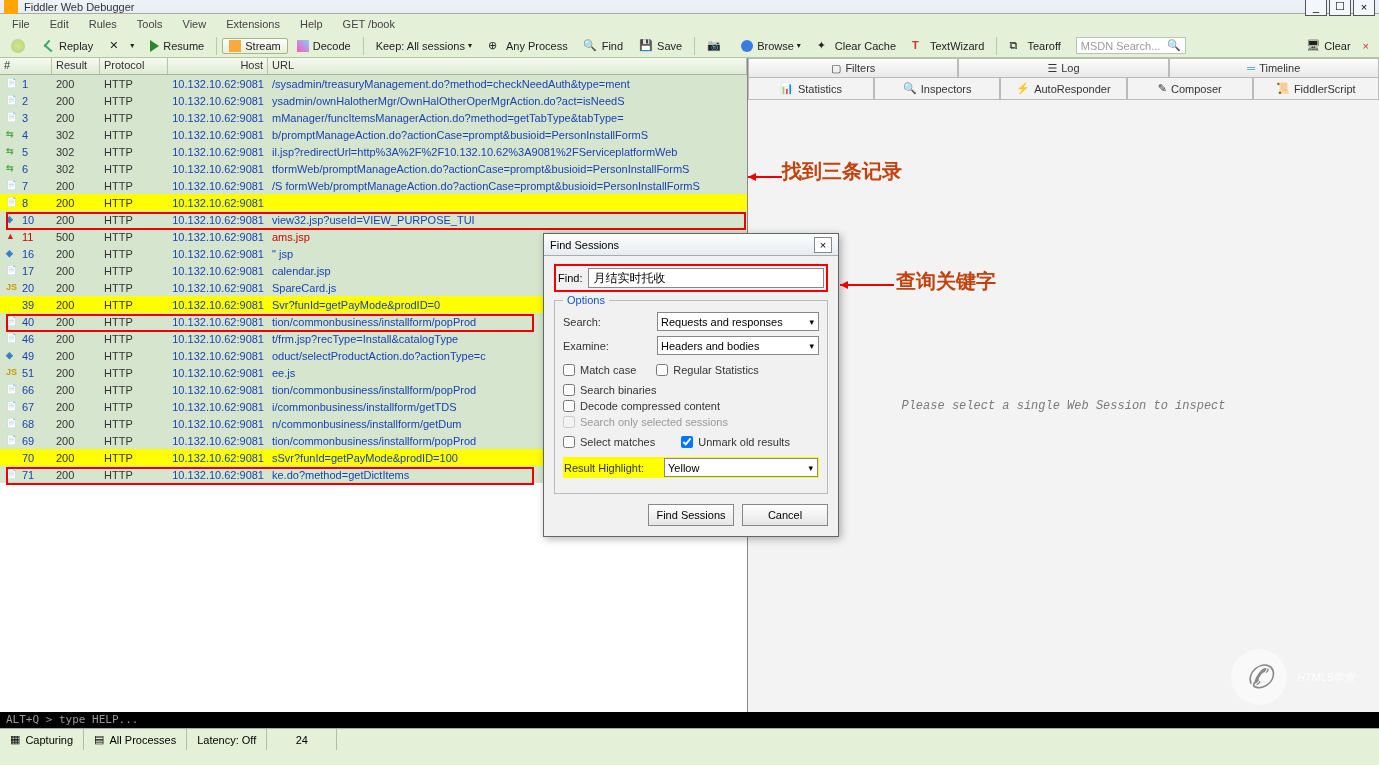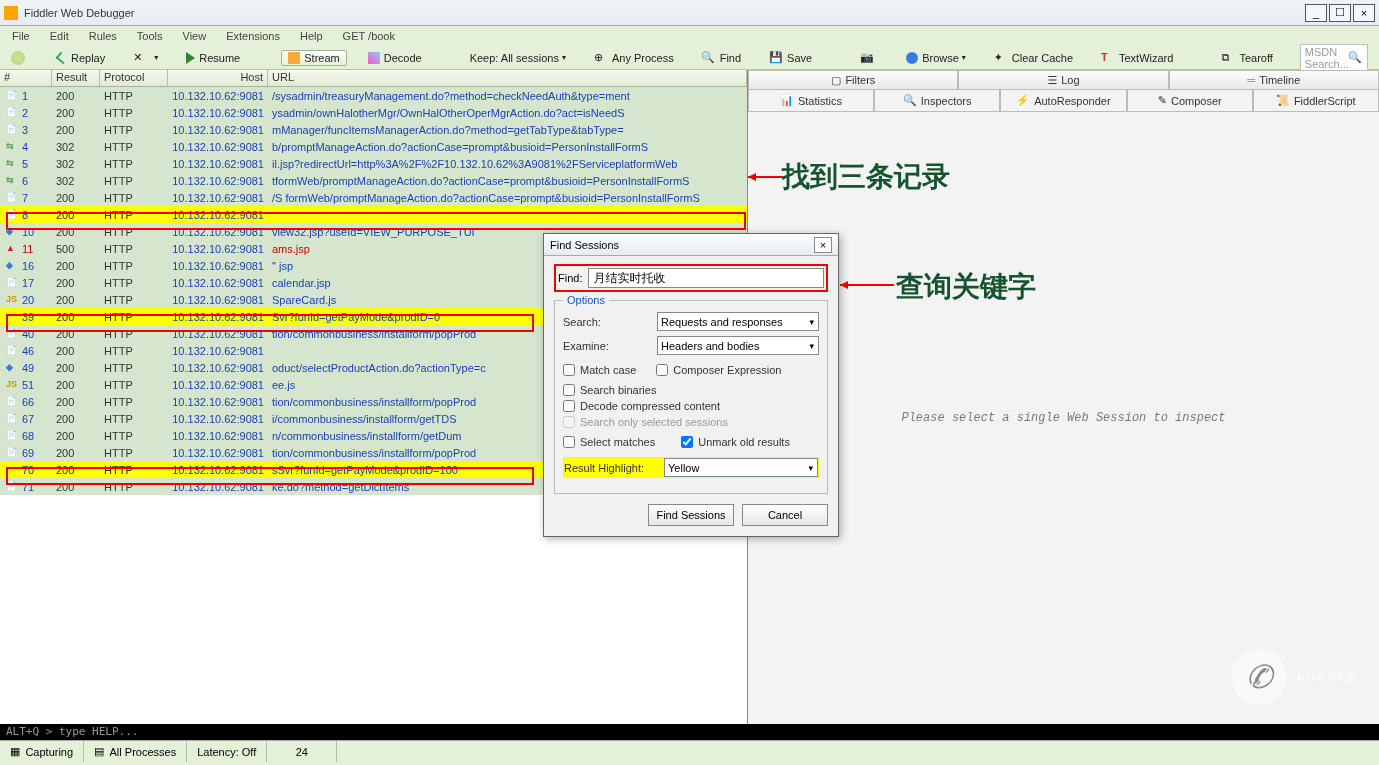--- a/index.html
+++ b/index.html
@@ -1,24 +1,24 @@
 <!DOCTYPE html>
 <html><head>
 <meta charset="utf-8">
 <style>
 * { margin: 0; padding: 0; box-sizing: border-box; font-family: Tahoma, "Microsoft YaHei", sans-serif; font-size: 11px; }
 body { background: #e5f0d8; width: 1379px; height: 765px; overflow: hidden; position: relative; }
-.titlebar { height: 26px; background: linear-gradient(#eef3f8,#e8edf3); display: flex; align-items: center; padding: 0 4px; border-bottom: 1px solid #aaa; }
+.titlebar { height: 14px; background: linear-gradient(#eef3f8,#e8edf3); display: flex; align-items: center; padding: 0 4px; border-bottom: 1px solid #aaa; }
 .titlebar .icon { width: 14px; height: 14px; background: orange; margin-right: 6px; }
 .titlebar .title { color: #333; }
 .titlebar .winbtns { margin-left: auto; display: flex; }
 .titlebar .winbtns span { width: 22px; height: 18px; border: 1px solid #555; margin-left: 2px; display: flex; align-items: center; justify-content: center; background: #f3f6fa; cursor: pointer; }
 .menubar { height: 20px; display: flex; align-items: center; padding: 0 4px; gap: 4px; background:#e5f0d8; }
 .menubar span { padding: 1px 8px; color: #444; cursor: pointer; }
-.toolbar { height: 24px; background:#e5f0d8; display: flex; align-items: center; padding: 0 4px; gap: 14px; border-bottom: 1px solid #b0c99b;}
+.toolbar { height: 24px; background:#e5f0d8; display: flex; align-items: center; padding: 0 4px; gap: 2px; border-bottom: 1px solid #b0c99b;}
 .tbbtn { display: flex; align-items: center; padding: 1px 6px; border: 1px solid transparent; color: #222; cursor: pointer; white-space: nowrap; }
 .tbbtn.framed { background: linear-gradient(#fefefe,#e9efd7); border: 1px solid #9fb98a; border-radius:2px;}
 .tbbtn .ic { width: 14px; height: 14px; margin-right: 4px; display:inline-block;}
 .tbbtn .drop { margin-left:3px; font-size:8px;}
 .sep { width:1px; height:18px; background:#b9c9a9; margin:0 3px;}
 .main { display: flex; height: 654px; }
 .sessions { width: 748px; display:flex; flex-direction:column; border-right:1px solid #888;}
 .shdr { display:flex; background: linear-gradient(#f5f9f0,#e0ead4); border-bottom:1px solid #a8b598; height:17px;}
 .shdr div { border-right:1px solid #b5c1a8; padding:1px 4px; color:#333; overflow:hidden; white-space:nowrap;}
 .col-num{width:52px;} .col-res{width:48px;} .col-proto{width:68px;} .col-host{width:100px;text-align:right;padding-right:6px;} .col-url{flex:1;}
@@ -52,21 +52,21 @@
 .fieldset .leg { position:absolute; top:-7px; left:8px; background:#f1f1f1; padding:0 4px; color:#1255cc;}
 .optrow { display:flex; align-items:center; margin:5px 0; gap:8px;}
 .optrow label { width:86px; color:#333;}
 .optrow select,.optrow .sel { flex:1; border:1px solid #888; height:19px; padding:0 3px; background:#fff; display:flex; align-items:center; position:relative;}
 .optrow .sel::after { content:"▾"; position:absolute; right:4px; font-size:9px;}
 .chk { display:flex; align-items:center; gap:5px; margin:4px 0; color:#333;}
 .chk.dis { color:#999;}
 .chk input { width:12px; height:12px;}
 .dlgbtns { display:flex; justify-content:flex-end; gap:8px; margin-top:10px;}
 .dlgbtns button { width:86px; height:22px; border:1px solid #888; background:linear-gradient(#fefefe,#e6e6e6); cursor:pointer;}
-.annot { position:absolute; color:#14532d; font-size:28px; font-weight:700; z-index:30; font-family:"Microsoft YaHei",sans-serif;}
+.annot { position:absolute; color:#c2410c; font-size:20px; font-weight:700; z-index:30; font-family:"Microsoft YaHei",sans-serif;}
 .arrow { position:absolute; z-index:29;}
 .watermark { position:absolute; right:24px; bottom:60px; display:flex; align-items:center; gap:10px; color:rgba(255,255,255,0.85); font-size:40px; font-style:italic; z-index:50; pointer-events:none;}
 .watermark .wmic { width:56px; height:56px; border-radius:50%; background:rgba(255,255,255,0.5); display:flex; align-items:center; justify-content:center; font-size:32px; color:#888;}
 .searchbox { border:1px solid #b8c6af; background:#fff; color:#9a9a9a; padding:1px 4px; width:110px; margin-left:6px; display:flex; align-items:center;}
 .online { margin-left:auto; display:flex; align-items:center; gap:4px; color:#222; padding-right:6px;}
 .yellowhl { background:#ffff00;}
 .redborder { border:2px solid #e00;}
 </style>
 </head>
 <body>
@@ -279,20 +279,21 @@
           <div class="c col-res">200</div>
           <div class="c col-proto">HTTP</div>
           <div class="c col-host">10.132.10.62:9081</div>
           <div class="c col-url">tion/commonbusiness/installform/popProd</div>
         </div>
         <div class="srow normal">
           <div class="c col-num"><span class="ic" style="color:#47a;font-size:9px;font-weight:bold">📄</span>46</div>
           <div class="c col-res">200</div>
           <div class="c col-proto">HTTP</div>
           <div class="c col-host">10.132.10.62:9081</div>
+          <div class="c col-url">t/frm.jsp?recType=Install&amp;catalogType</div>
         </div>
         <div class="srow normal">
           <div class="c col-num"><span class="ic" style="color:#37c;font-size:9px;font-weight:bold">◈</span>49</div>
           <div class="c col-res">200</div>
           <div class="c col-proto">HTTP</div>
           <div class="c col-host">10.132.10.62:9081</div>
           <div class="c col-url">oduct/selectProductAction.do?actionType=c</div>
         </div>
         <div class="srow normal">
           <div class="c col-num"><span class="ic" style="color:#c90;font-size:9px;font-weight:bold">JS</span>51</div>
@@ -433,21 +434,21 @@
             <span>Headers and bodies</span>
           </div>
       </div>
       <div style="display:flex;gap:20px">
         <label class="chk">
             <input type="checkbox" style="">
             <span>Match case</span>
           </label>
         <label class="chk">
             <input type="checkbox" style="">
-            <span>Composer Expression</span>
+            <span>Regular Statistics</span>
           </label>
       </div>
       <label class="chk">
           <input type="checkbox" style="">
           <span>Search binaries</span>
         </label>
       <label class="chk">
           <input type="checkbox" style="">
           <span>Decode compressed content</span>
         </label>

